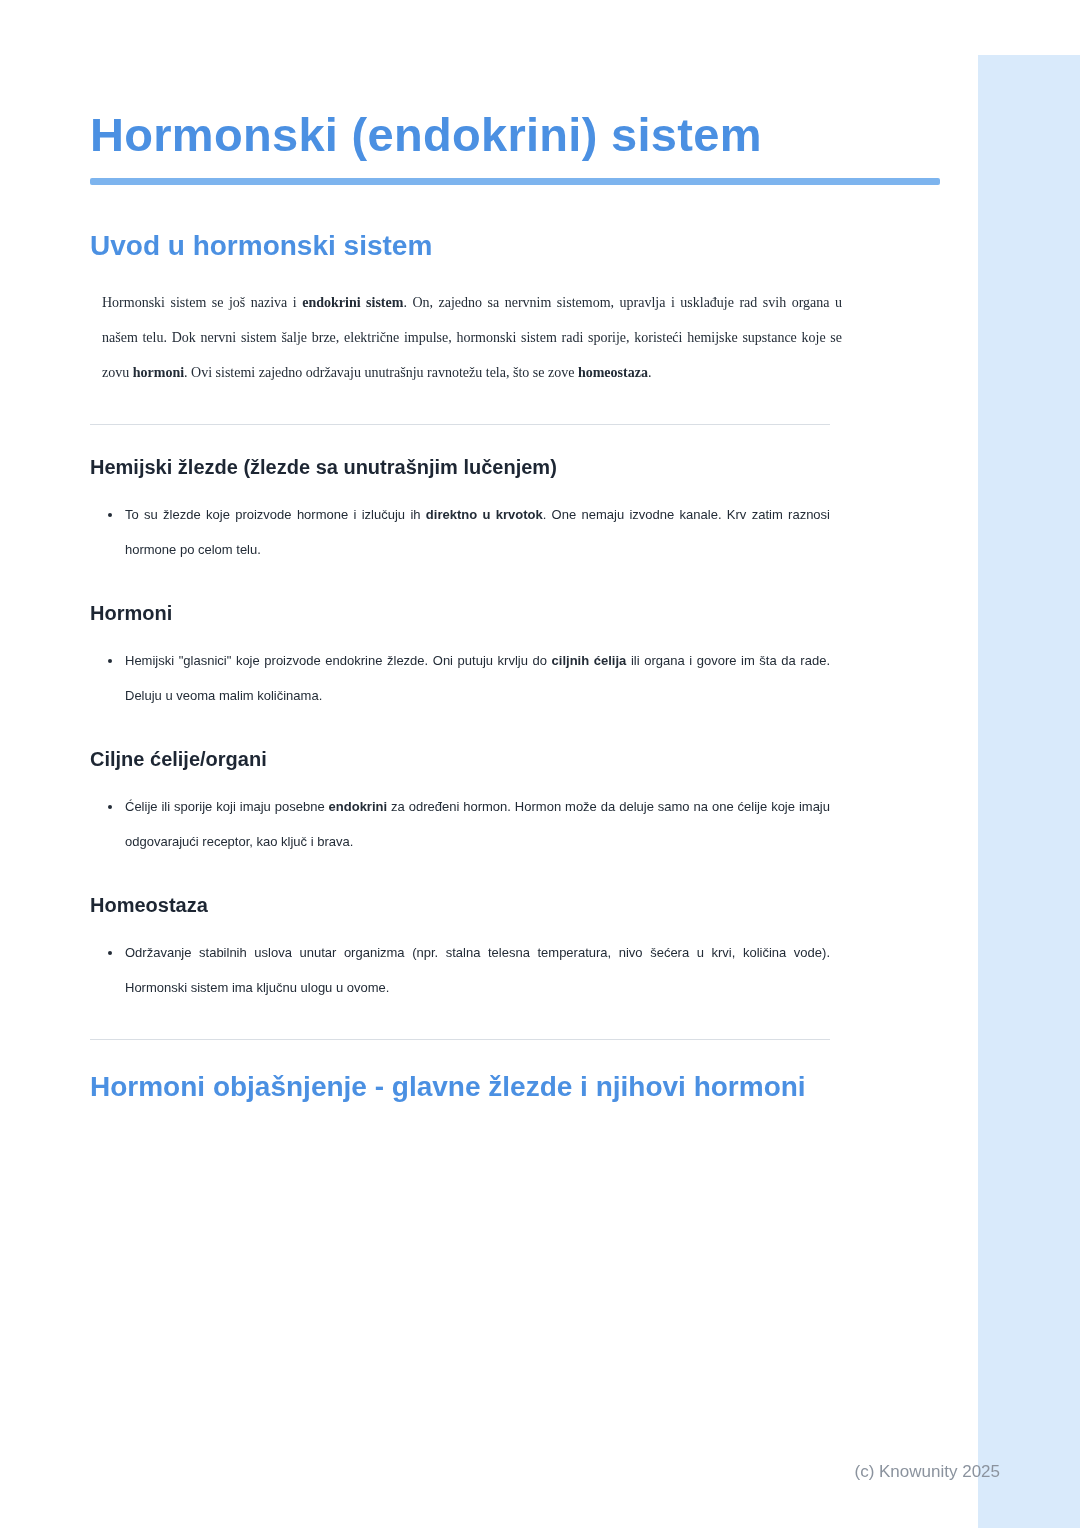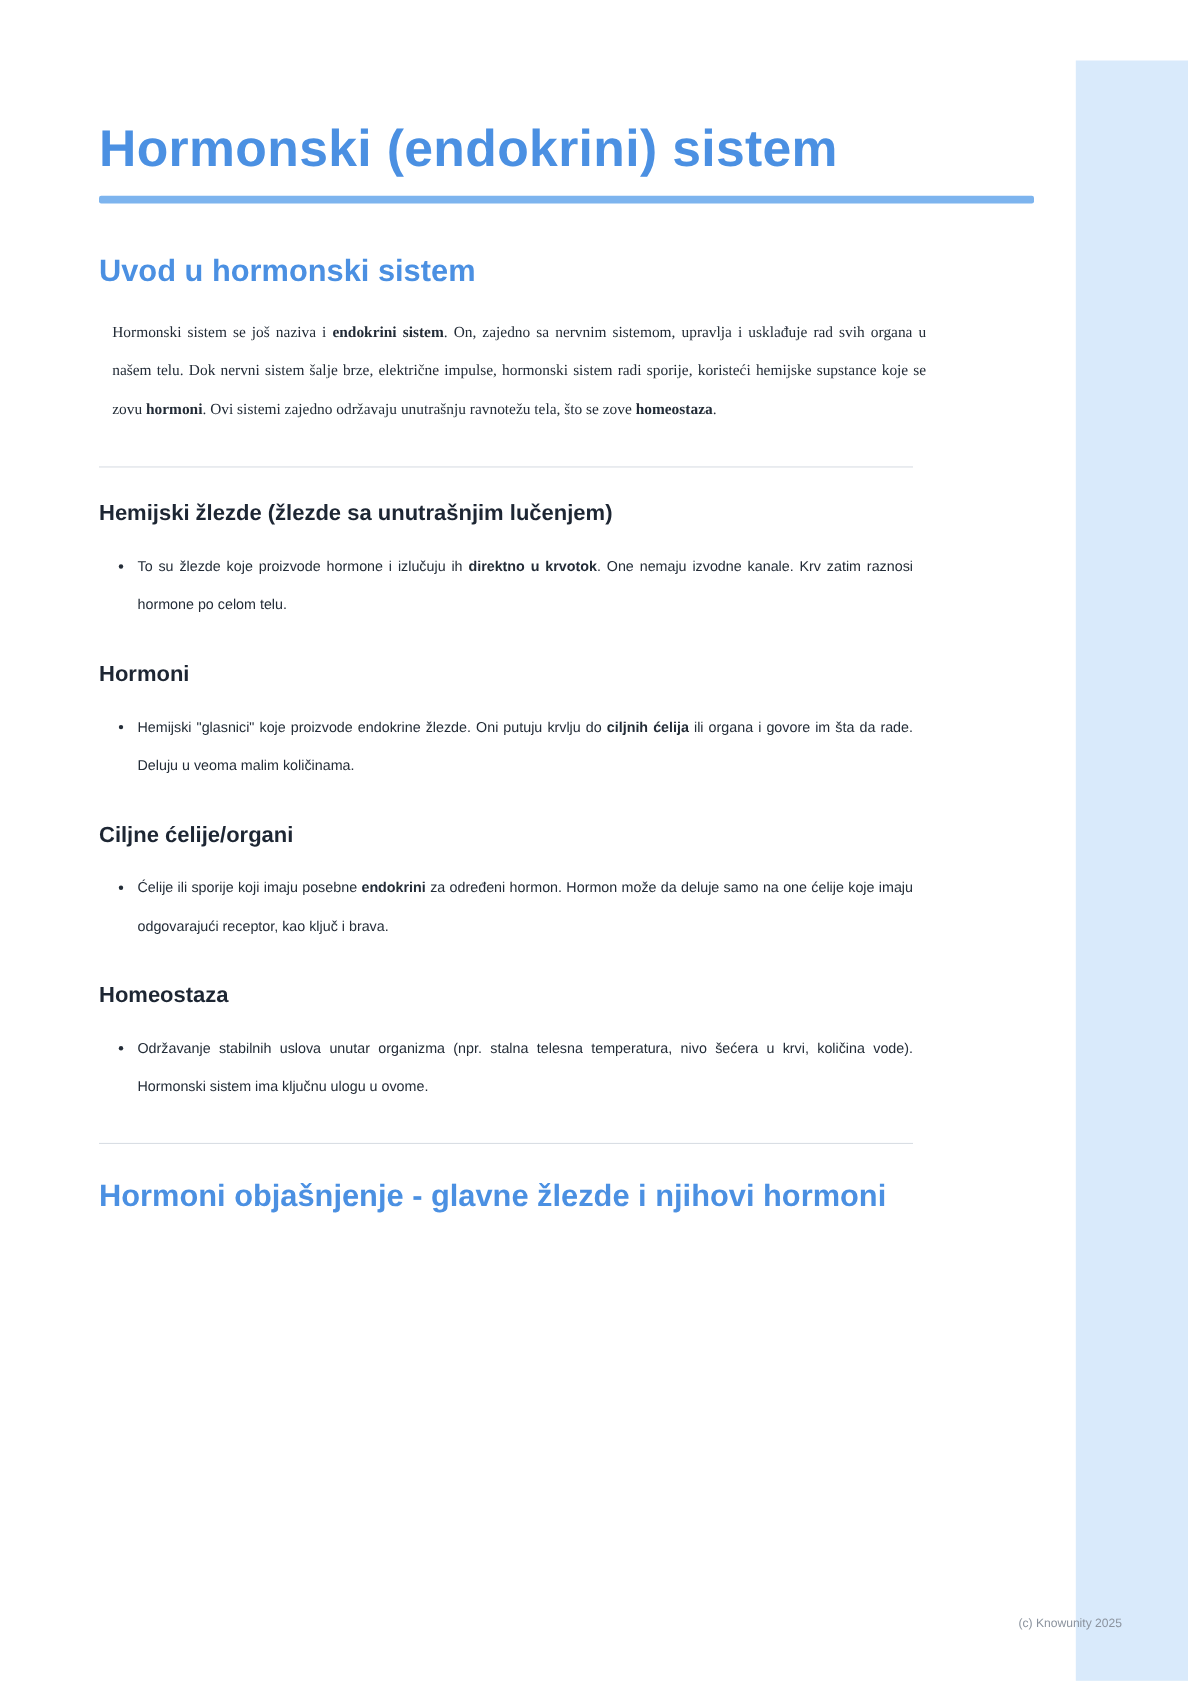--- a/index.html
+++ b/index.html
@@ -82,22 +82,22 @@
   li.bullet{
     font-size:13px;
     line-height:35px;
     text-align:justify;
     padding-left:2px;
     color:var(--text);
   }
   strong{font-weight:700;}
   .watermark{
     position:absolute;
-    right:60px;bottom:46px;
-    font-size:11px;
+    right:80px;bottom:46px;
+    font-size:17px;
     color:var(--muted);
   }
   .details p.body-par{margin-bottom:0;}
 </style>
 </head>
 <body>
 
 <div class="side-strip"></div>
 
 <div class="content">

